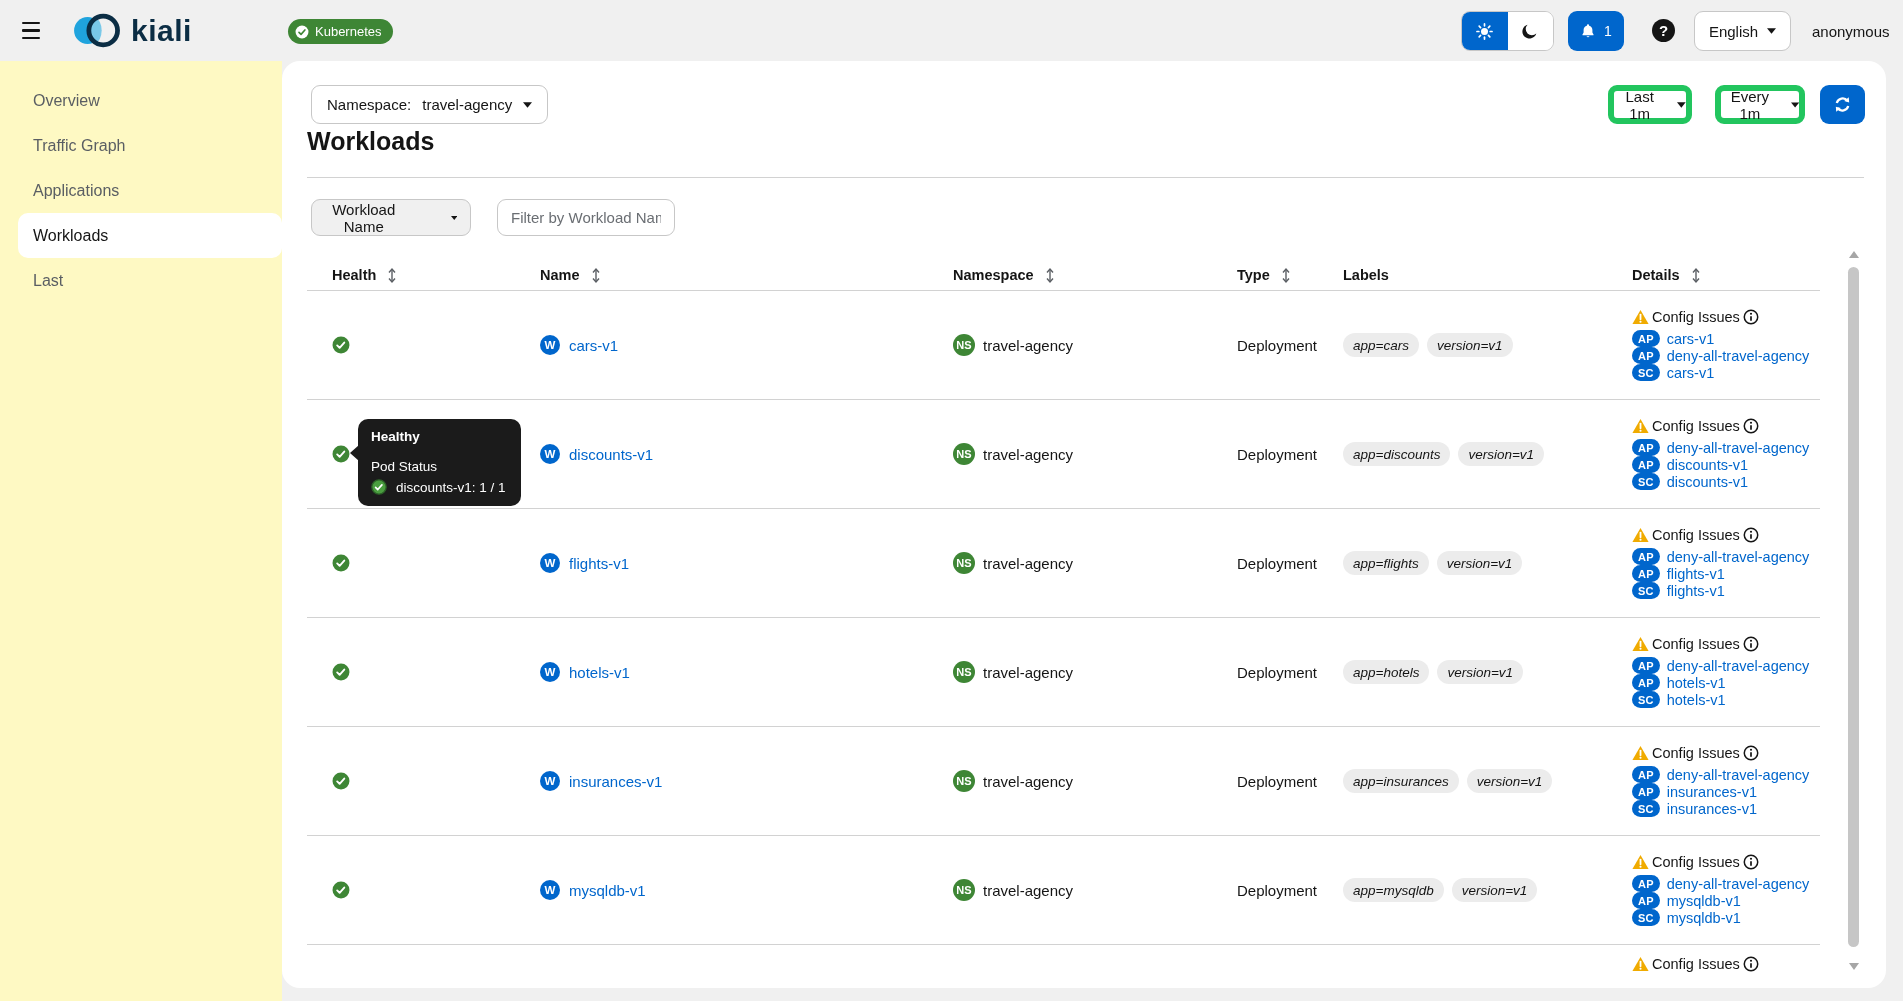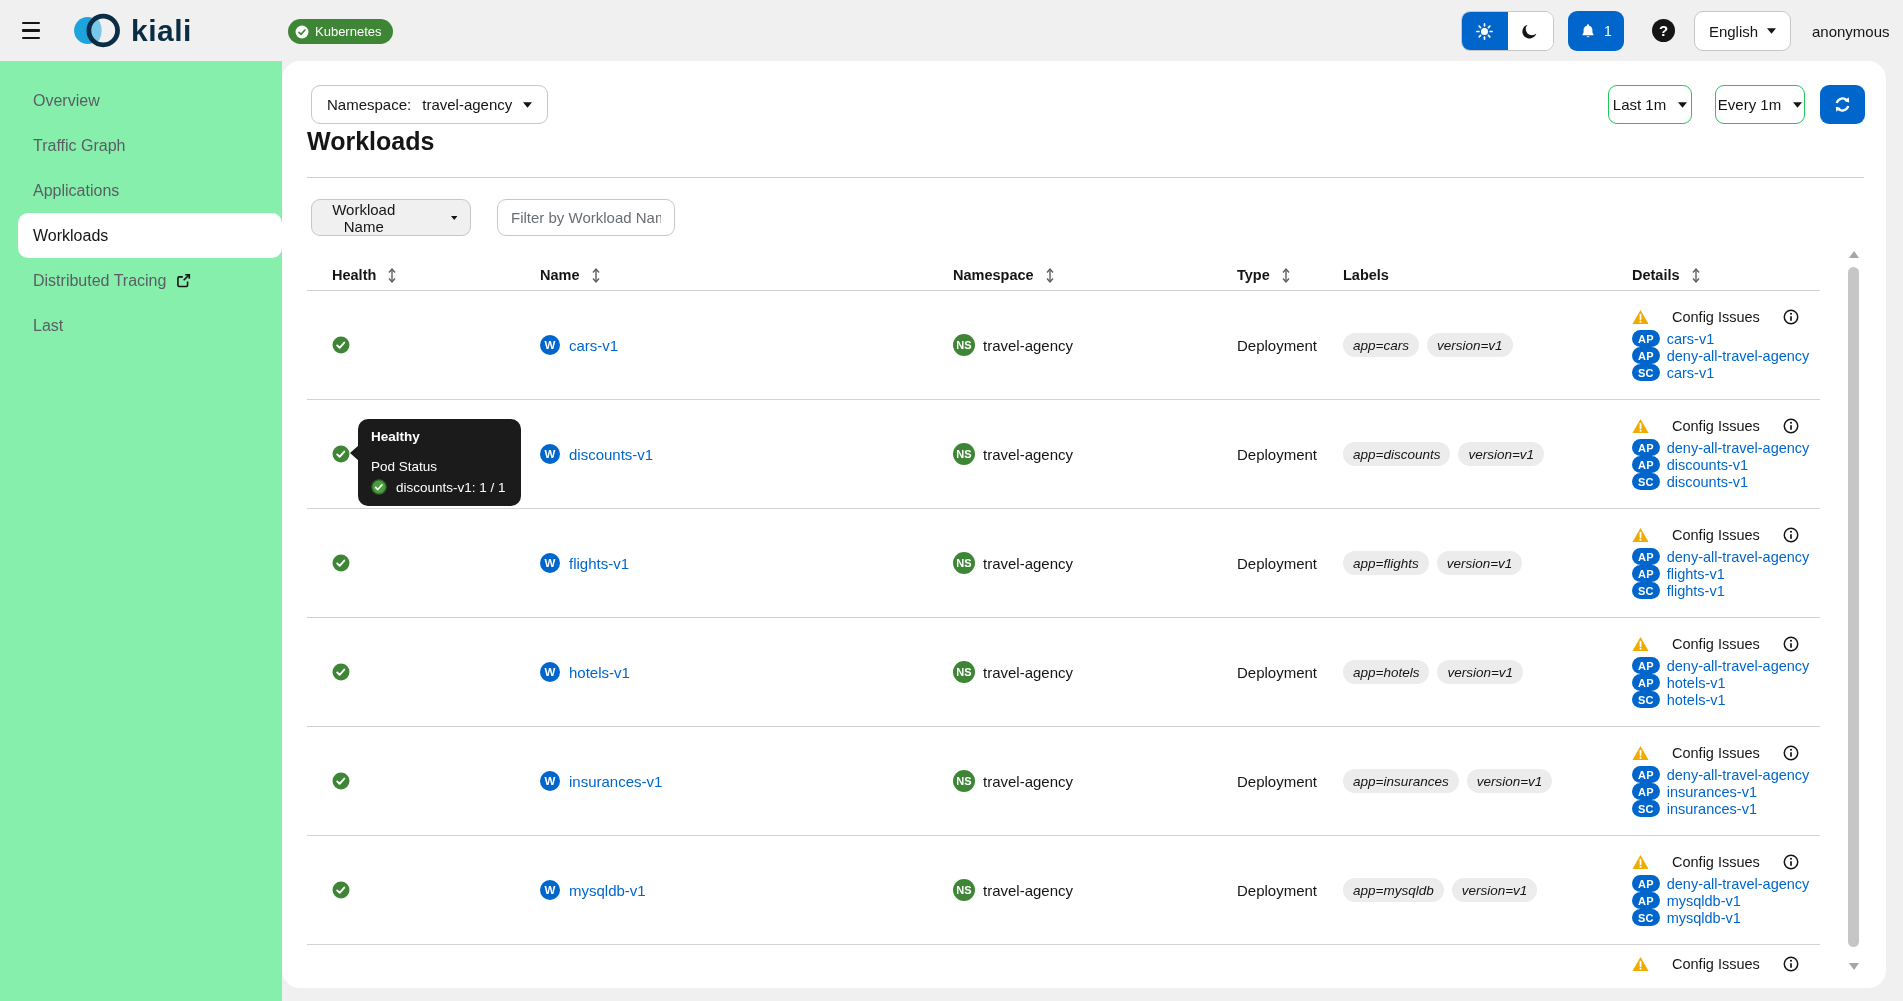--- a/index.html
+++ b/index.html
@@ -27,30 +27,30 @@
   .theme-btn.active { background:#0066cc; }
   .notif-btn { position:absolute; left:1568px; top:11px; width:56px; height:40px; background:#0066cc; border:none;
                border-radius:9px; color:#fff; font-size:14px; display:flex; align-items:center; justify-content:center; gap:8px; }
   .help-btn { position:absolute; left:1652px; top:19px; width:23px; height:23px; border:none; border-radius:50%;
               background:#151515; color:#fff; font-size:15px; font-weight:700; line-height:23px; text-align:center; padding:0; }
   .lang-select { position:absolute; left:1694px; top:11px; width:97px; height:40px; background:#fff; border:1px solid #c7c7c7;
                  border-radius:9px; display:flex; align-items:center; justify-content:center; gap:9px; font-size:15px; color:#151515; }
   .username { position:absolute; left:1812px; top:23px; font-size:15px; color:#151515; }
 
   
-  .sidebar { position:absolute; top:61px; left:0; width:282px; bottom:0; background:#86efac; padding-top:17px; }
+  .sidebar { position:absolute; top:61px; left:0; width:282px; bottom:0; background:#fef9c3; padding-top:17px; }
   .nav-item { height:45px; display:flex; align-items:center; padding-left:33px; font-size:16px; color:#5a5e63; cursor:pointer; }
   .nav-item.active { background:#fff; margin-left:18px; padding-left:15px; border-radius:10px; color:#151515; }
   .ext-icon { margin-left:10px; }
 
   
   .card { position:absolute; left:282px; top:61px; width:1604px; height:927px; background:#fff; border-radius:18px; }
   .ns-select { position:absolute; left:29px; top:24px; height:39px; padding:0 15px; background:#fff; border:1px solid #c7c7c7;
                border-radius:9px; display:flex; align-items:center; gap:11px; font-size:15px; }
-  .time-controls .select-btn, .select-btn { height:39px; background:#fff; border:1px solid #22c55e; border-radius:9px;
+  .time-controls .select-btn, .select-btn { height:39px; background:#fff; border:6px solid #22c55e; border-radius:9px;
                display:flex; align-items:center; justify-content:center; gap:12px; font-size:15px; color:#151515; }
   .duration-select { position:absolute; left:1326px; top:24px; width:84px; }
   .interval-select { position:absolute; left:1433px; top:24px; width:90px; }
   .refresh-btn { position:absolute; left:1538px; top:24px; width:45px; height:39px; background:#0066cc; border:none;
                  border-radius:9px; display:flex; align-items:center; justify-content:center; }
   .page-title { position:absolute; left:25px; top:66px; font-size:25px; font-weight:700; color:#151515; }
   .title-divider { position:absolute; left:25px; right:22px; top:116px; height:1px; background:#d2d2d2; }
   .filter-type-select { position:absolute; left:29px; top:138px; width:160px; height:37px; background:#f0f0f0;
                         border:1px solid #c7c7c7; border-radius:9px; display:flex; align-items:center;
                         justify-content:flex-start; padding:0 13px; font-size:15px; color:#151515;gap:48px; }
@@ -70,21 +70,21 @@
   .td-ns { gap:8px; }
   .td-labels { gap:8px; flex-wrap:wrap;font-style:italic; }
   .td-details { flex-direction:column; align-items:flex-start; justify-content:center; gap:5px; }
   .link { color:#0066cc; text-decoration:none; cursor:pointer; }
   .badge { display:inline-flex; align-items:center; justify-content:center; background:#0066cc; color:#fff; font-weight:700; }
   .badge-w { width:20px; height:20px; border-radius:50%; font-size:11.5px; flex:none; }
   .badge-ns { width:22px; height:22px; border-radius:50%; background:#3e8635; font-size:11px; flex:none; }
   .badge-pill { height:17px; padding:0 6px; border-radius:9px; font-size:11px; letter-spacing:.2px; flex:none; }
   .label-pill { display:inline-flex; align-items:center; height:24px; padding:0 10px; background:#ececec;
                 border-radius:12px; font-size:13.5px; color:#151515; }
-  .cfg-line { display:flex; align-items:center; gap:23px; font-size:14.5px; color:#151515; }
+  .cfg-line { display:flex; align-items:center; gap:3px; font-size:14.5px; color:#151515; }
   .detail-item { display:flex; align-items:center; gap:7px; font-size:14.5px; }
   .partial-row { height:42px; overflow:hidden; align-items:start; }
   .partial-row .td { padding-top:11px; }
 
   
   .scrollbar { position:absolute; left:1565px; top:190px; width:15px; height:730px; }
   .sb-up { position:absolute; top:0; left:2px; width:0; height:0; border-left:5.5px solid transparent;
            border-right:5.5px solid transparent; border-bottom:7px solid #a6a6a6; }
   .sb-thumb { position:absolute; top:16px; left:1px; width:11px; height:680px; background:#c6c6c6; border-radius:6px; }
   .sb-down { position:absolute; top:712px; left:2px; width:0; height:0; border-left:5.5px solid transparent;
@@ -185,28 +185,20 @@
 
   </div>
 
   <div class="nav-item active">
     <span class="nav-label">Workloads</span>
 
   </div>
 
 
 
-  <div class="nav-item">
-    <span class="nav-label">Distributed Tracing</span>
-    <svg class="ext-icon" width="15" height="15" viewBox="0 0 14 14">
-      <path d="M10.8 8 v3.4 a1.2 1.2 0 0 1 -1.2 1.2 H3 a1.2 1.2 0 0 1 -1.2 -1.2 V4.8 A1.2 1.2 0 0 1 3 3.6 h3.4" fill="none" stroke="#151515" stroke-width="1.5"></path>
-      <path d="M8.6 1.6 h3.8 v3.8" fill="none" stroke="#151515" stroke-width="1.5"></path>
-      <path d="M12.2 1.8 L7.2 6.8" stroke="#151515" stroke-width="1.5"></path>
-    </svg>
-  </div>
 
   <div class="nav-item">
     <span class="nav-label">Last</span>
 
   </div>
 </nav>
 
 <main class="card">
 
   <div class="ns-select">

